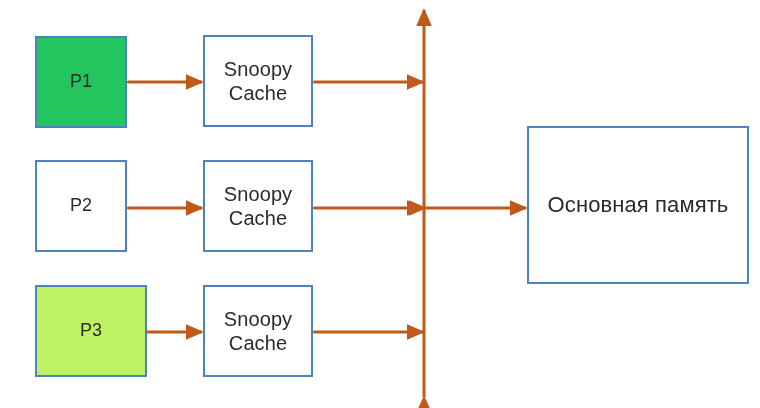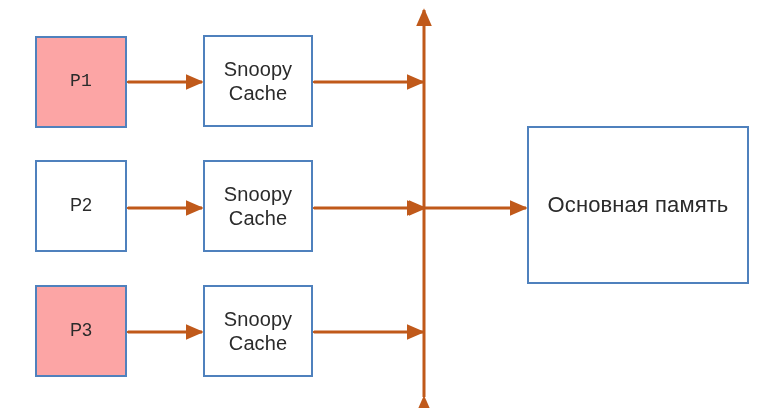--- a/index.html
+++ b/index.html
@@ -73,27 +73,27 @@
         <line x1="128" y1="82" x2="202" y2="82" stroke="#c0591a" stroke-width="3" marker-end="url(#ah-right)" marker-start="url(#ah-left)"></line>
         <line x1="128" y1="208" x2="202" y2="208" stroke="#c0591a" stroke-width="3" marker-end="url(#ah-right)" marker-start="url(#ah-left)"></line>
         <line x1="128" y1="332" x2="202" y2="332" stroke="#c0591a" stroke-width="3" marker-end="url(#ah-right)" marker-start="url(#ah-left)"></line>
         <line x1="314" y1="82" x2="423" y2="82" stroke="#c0591a" stroke-width="3" marker-end="url(#ah-right)" marker-start="url(#ah-left)"></line>
         <line x1="314" y1="208" x2="423" y2="208" stroke="#c0591a" stroke-width="3" marker-end="url(#ah-right)" marker-start="url(#ah-left)"></line>
         <line x1="314" y1="332" x2="423" y2="332" stroke="#c0591a" stroke-width="3" marker-end="url(#ah-right)" marker-start="url(#ah-left)"></line>
         <line x1="425" y1="208" x2="526" y2="208" stroke="#c0591a" stroke-width="3" marker-end="url(#ah-right)" marker-start="url(#ah-left)"></line>
       </g>
   </svg>
 
-  <div class="node-box proc-box" style="left: 35px; top: 36px; width: 92px; height: 92px; border-color: rgb(79, 129, 189); background: #fca5a5; font-family: Liberation Mono, monospace;">
+  <div class="node-box proc-box" style="left: 35px; top: 36px; width: 92px; height: 92px; border-color: rgb(79, 129, 189); background: #22c55e;">
     <span class="node-label">P1</span>
   </div>
   <div class="node-box proc-box" style="left: 35px; top: 160px; width: 92px; height: 92px; border-color: rgb(79, 129, 189); background: rgb(255, 255, 255);">
     <span class="node-label">P2</span>
   </div>
-  <div class="node-box proc-box" style="left: 35px; top: 285px; width: 92px; height: 92px; border-color: rgb(79, 129, 189); background: #fca5a5;">
+  <div class="node-box proc-box" style="left: 35px; top: 285px; width: 112px; height: 92px; border-color: rgb(79, 129, 189); background: #bef264;">
     <span class="node-label">P3</span>
   </div>
 
   <div class="node-box cache-box" style="left: 203px; top: 35px; width: 110px; height: 92px; border-color: rgb(79, 129, 189); background: rgb(255, 255, 255);">
     <span class="node-label">Snoopy
 Cache</span>
   </div>
   <div class="node-box cache-box" style="left: 203px; top: 160px; width: 110px; height: 92px; border-color: rgb(79, 129, 189); background: rgb(255, 255, 255);">
     <span class="node-label">Snoopy
 Cache</span>

